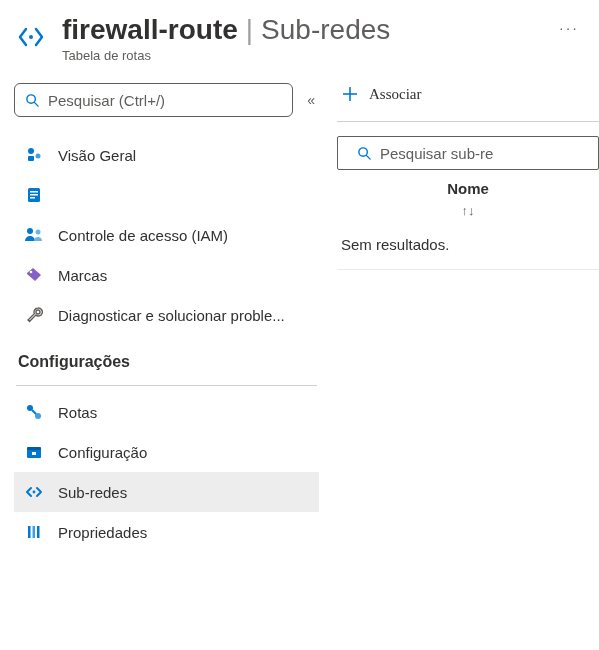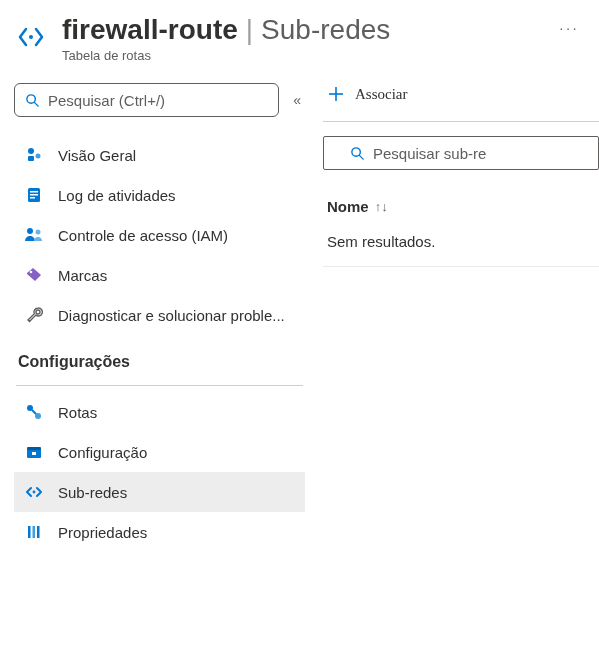--- a/index.html
+++ b/index.html
@@ -87,31 +87,32 @@
     .toolbar-btn{
       display:flex; align-items:center; gap:10px;
       font-size:15px; color:#323130; cursor:pointer;
       padding:2px 4px;
       font-family:Liberation Serif, serif;
     }
     .main-divider{ border:none; border-top:1px solid #d2d0ce; margin:0 0 14px 0; }
     .main-search{
       display:flex; align-items:center; gap:8px;
       border:1px solid #605e5c; border-radius:2px;
-      height:34px; padding:0 26px; color:#605e5c;
-      margin-bottom:22px;
+      height:34px; padding:0 19px; color:#605e5c;
+      margin-bottom:4px;
     }
     .main-search input{
       border:none; outline:none; flex:1; font-size:15px; background:transparent;
     }
     .main-search input::placeholder{ color:#605e5c; }
     .table-head{
       display:flex; align-items:center; gap:6px;
       font-weight:600; font-size:15px; padding:6px 4px 14px 4px;
       color:#323130;
+      flex-direction:column;
     }
     .table-body{
       padding:4px 4px; color:#323130; font-size:15px;
     }
     .row-divider{ border:none; border-top:1px solid #edebe9; margin:12px 0; }
     svg{ display:block; }
   </style>
 </head>
 <body>
 
@@ -162,21 +163,20 @@
     </div>
     <div class="sidebar-item">
       <span class="icon">
         <svg width="18" height="18" viewBox="0 0 18 18">
             <rect x="3" y="2" width="12" height="14" rx="1.5" fill="#0078d4"></rect>
             <rect x="5" y="5" width="8" height="1.5" fill="#fff"></rect>
             <rect x="5" y="8" width="8" height="1.5" fill="#fff"></rect>
             <rect x="5" y="11" width="5" height="1.5" fill="#fff"></rect>
           </svg>
       </span>
-      <span>Log de atividades</span>
     </div>
     <div class="sidebar-item">
       <span class="icon">
         <svg width="20" height="18" viewBox="0 0 20 18">
             <circle cx="6" cy="5" r="3" fill="#0078d4"></circle>
             <path d="M1 15c0-3 2.5-5 5-5s5 2 5 5" fill="#0078d4"></path>
             <circle cx="14" cy="6" r="2.5" fill="#69b4e8"></circle>
             <path d="M10 15c0-2.5 2-4 4-4s4 1.5 4 4" fill="#69b4e8"></path>
           </svg>
       </span>

